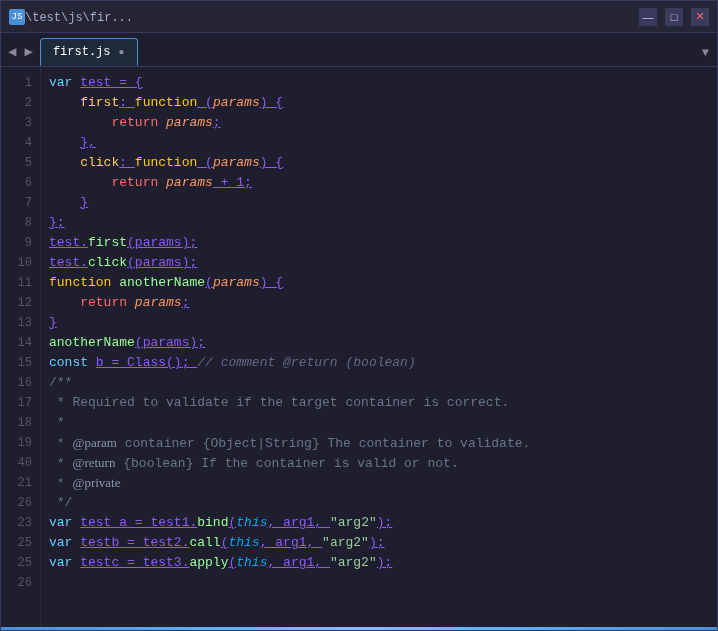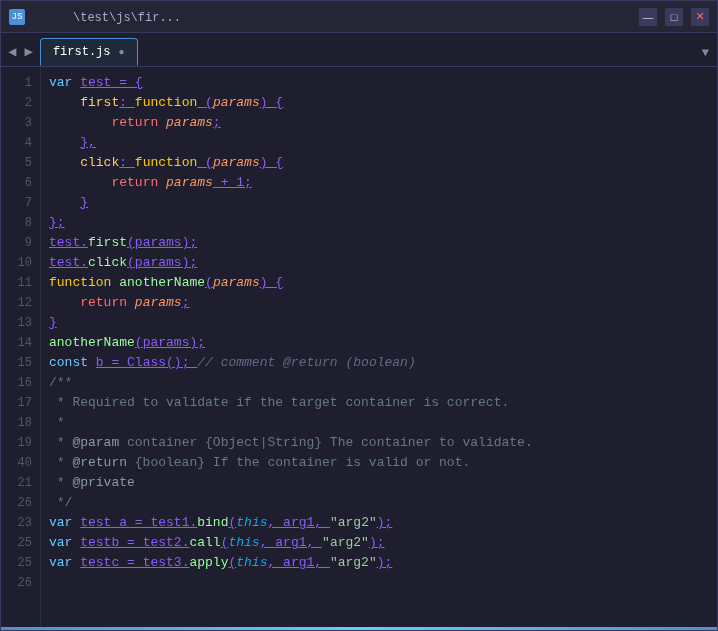--- a/index.html
+++ b/index.html
@@ -46,21 +46,20 @@
       align-items: center;
       justify-content: center;
       font-size: 9px;
       color: white;
     }
 
     .title-bar-path {
       color: #aaaacc;
       font-family: 'Courier New', monospace;
       font-size: 12px;
-      margin-left: 48px;
     }
 
     .title-bar-controls {
       display: flex;
       align-items: center;
       gap: 8px;
     }
 
     .title-btn {
       width: 18px;
@@ -198,21 +197,21 @@
     .kw-function { color: #ffcc00; }
     .kw-return { color: #ff6b6b; }
     .kw-new { color: #66ccff; }
     .kw-this { color: #0ea5e9; font-style: italic; }
     .prop { color: #ffcc66; }
     .func-name { color: #99ff99; }
     .param { color: #ff9966; font-style: italic; }
     .string { color: #99cc99; }
     .comment { color: #666688; font-style: italic; }
     .comment-doc { color: #667788; }
-    .comment-doc .tag { color: #8899aa; }
+    .comment-doc .tag { color: #8899aa; font-family: Liberation Serif, serif; }
     .plain { color: #8b5cf6; text-decoration: underline; }
 
     .bottom-accent {
       height: 3px;
       background: linear-gradient(to right, #4a90d9, #66ccff, #4a90d9);
     }
   </style>
 </head>
 <body>
 

